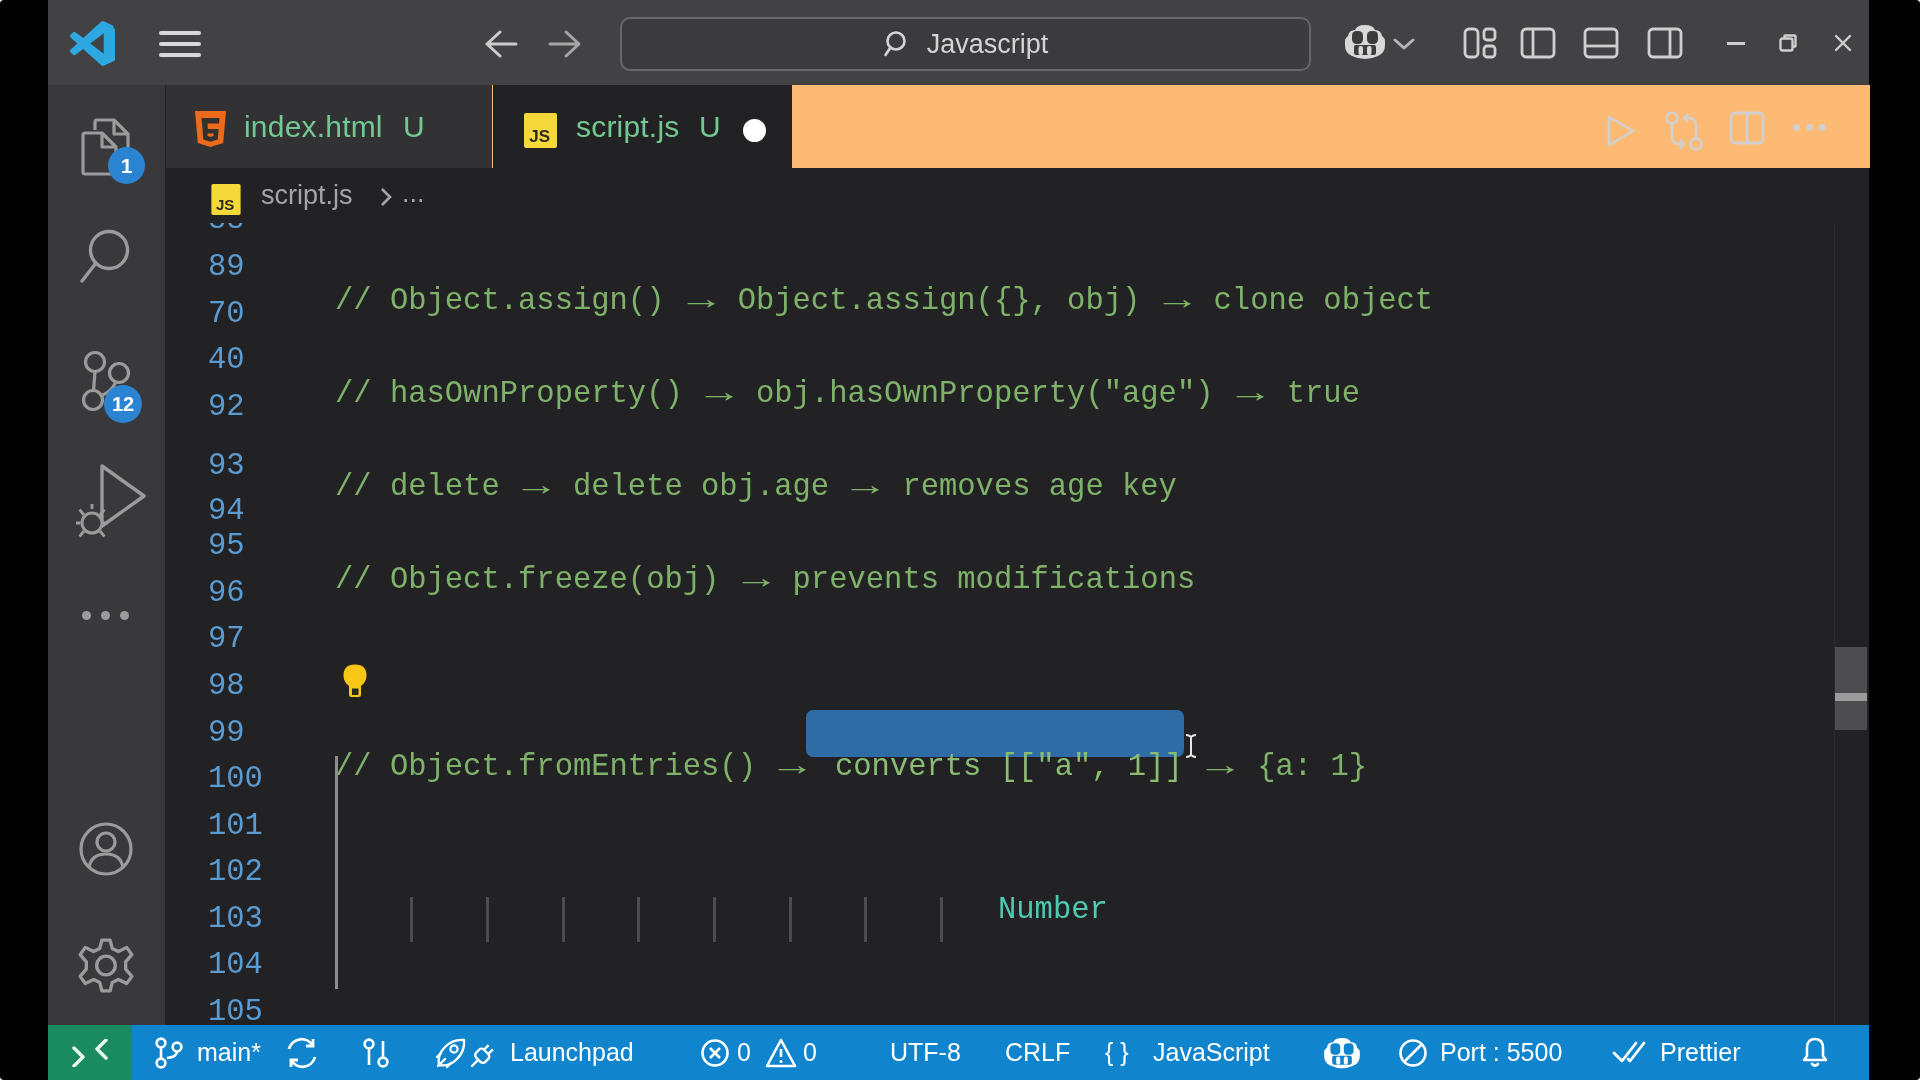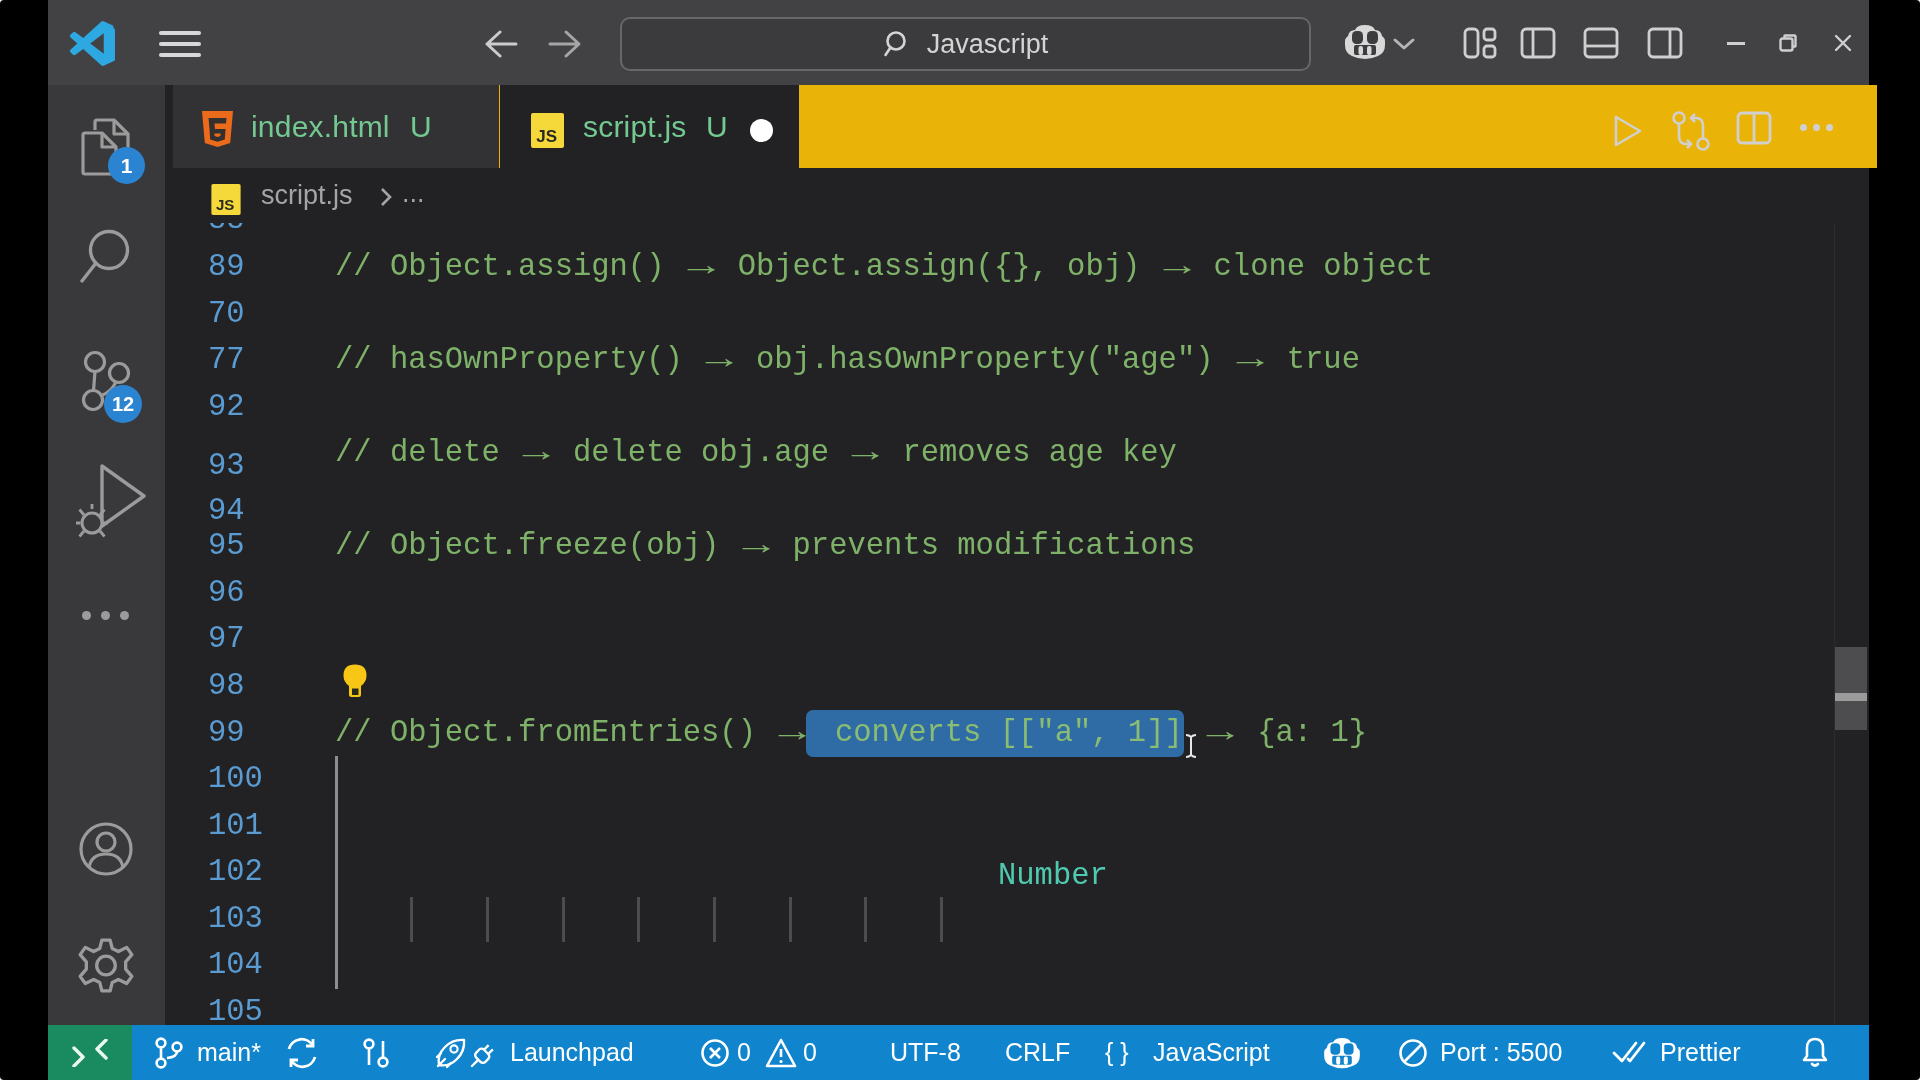--- a/index.html
+++ b/index.html
@@ -19,31 +19,31 @@
                color:#d4d4d4; font-size:27px; }
   .hamburger div { position:absolute; left:0; width:42px; height:4px; background:#d8d8d8; border-radius:2px; }
 
   
   .activitybar { position:absolute; left:0; top:85px; width:117px; height:940px; background:#39393c; }
   .badge { position:absolute; border-radius:50%; background:#2a84d2; color:#fff;
            display:flex; align-items:center; justify-content:center; font-weight:bold; }
 
   
   .editorarea { position:absolute; left:117px; top:85px; width:1704px; height:940px; background:#222224; }
-  .tabsrow { position:absolute; left:8px; top:0; width:1704px; height:83px; background:#eab308; }
+  .tabsrow { position:absolute; left:1px; top:0; width:1704px; height:83px; background:#fdba74; }
   .tab1 { position:absolute; left:0; top:0; width:326px; height:83px; background:#323234; }
   .tab2 { position:absolute; left:327px; top:0; width:299px; height:83px; background:#222224; }
   .tabtxt { position:absolute; top:0; height:83px; display:flex; align-items:center;
             color:#73c991; font-size:30px; letter-spacing:0.2px; }
   .breadcrumbs { position:absolute; left:0; top:83px; width:1704px; height:55px; background:#222224; }
 
   
   .code { position:absolute; left:0; top:0; width:1704px; height:940px; }
   .cl { position:absolute; font-family:"Liberation Mono", monospace; font-size:30.5px;
-        line-height:46.56px; white-space:pre; color:#7fb269; }
+        line-height:46.56px; white-space:pre; color:#7fb269;margin-top:34px; }
   .ln { position:absolute; left:43px; width:60px; text-align:left;
         font-family:"Liberation Mono", monospace; font-size:30.5px; line-height:46.56px;
         color:#5a9bd2; }
   .ar { display:inline-block; width:2ch; text-align:center; font-style:normal; transform:scaleX(1.5); transform-origin:center; }
 
   
   .statusbar { position:absolute; left:0; top:1025px; width:1821px; height:55px; background:#1084cc;text-align:right; }
   .remote { position:absolute; left:0; top:0; width:84px; height:55px; background:#1a8a60; }
   .sitem { position:absolute; top:0; height:55px; display:flex; align-items:center;
            color:#ffffff; font-size:25px; }
@@ -163,21 +163,21 @@
       <path fill="none" stroke="#9b9b9b" stroke-width="3.2" stroke-linejoin="round" d="M25 4 L33 4 L35 12 L41 15 L49 11 L54 18 L48 25 L48 32 L54 39 L49 46 L41 42 L35 45 L33 53 L25 53 L23 45 L17 42 L9 46 L4 39 L10 32 L10 25 L4 18 L9 11 L17 15 L23 12 Z"></path>
       <circle cx="29" cy="28.5" r="9" stroke="#9b9b9b" stroke-width="3.2" fill="none"></circle>
     </svg>
   </div>
 
   <div class="editorarea">
     <div class="code">
       <div class="ln" style="top:112.4px">88</div>
       <div class="ln" style="top:159px">89</div>
       <div class="ln" style="top:205.6px">70</div>
-      <div class="ln" style="top:252.1px">77</div>
+      <div class="ln" style="top:252.1px">40</div>
       <div class="ln" style="top:298.7px">92</div>
       <div class="ln" style="top:358px">93</div>
       <div class="ln" style="top:403px">94</div>
       <div class="ln" style="top:438.3px">95</div>
       <div class="ln" style="top:484.9px">96</div>
       <div class="ln" style="top:531.4px">97</div>
       <div class="ln" style="top:578px">98</div>
       <div class="ln" style="top:624.6px">99</div>
       <div class="ln" style="top:671.1px">100</div>
       <div class="ln" style="top:717.7px">101</div>

